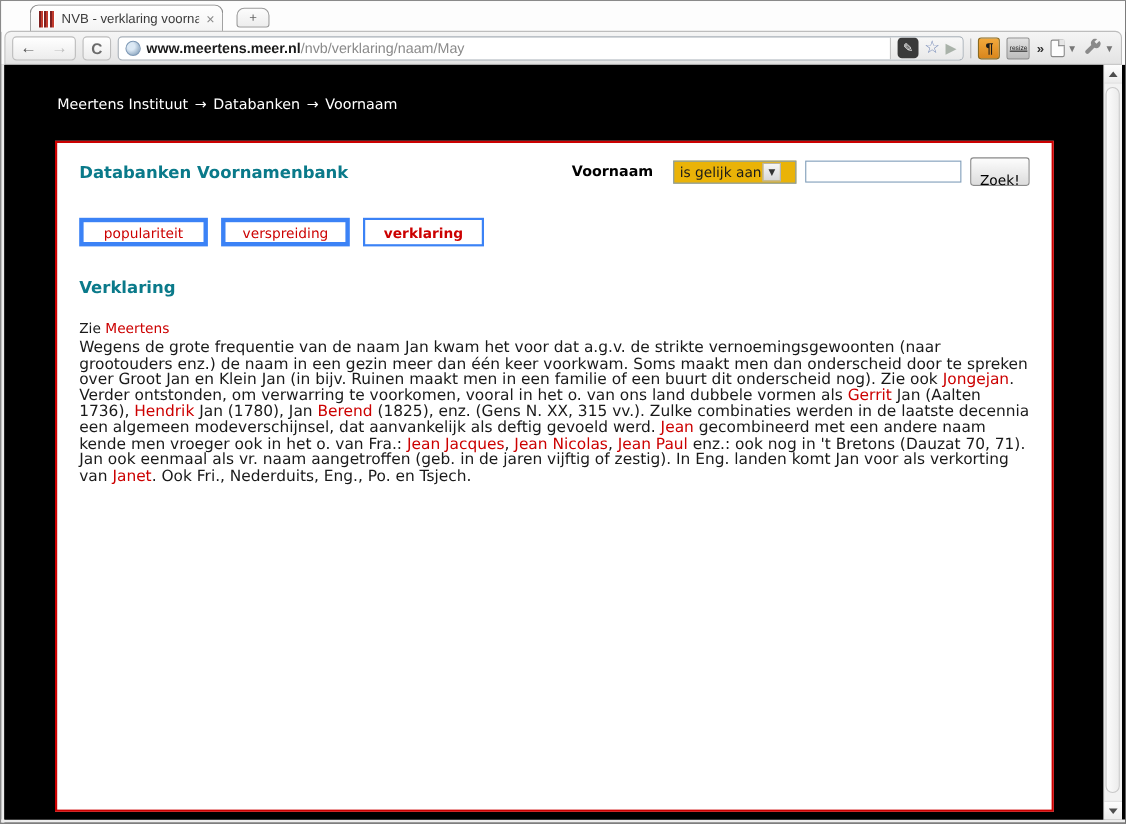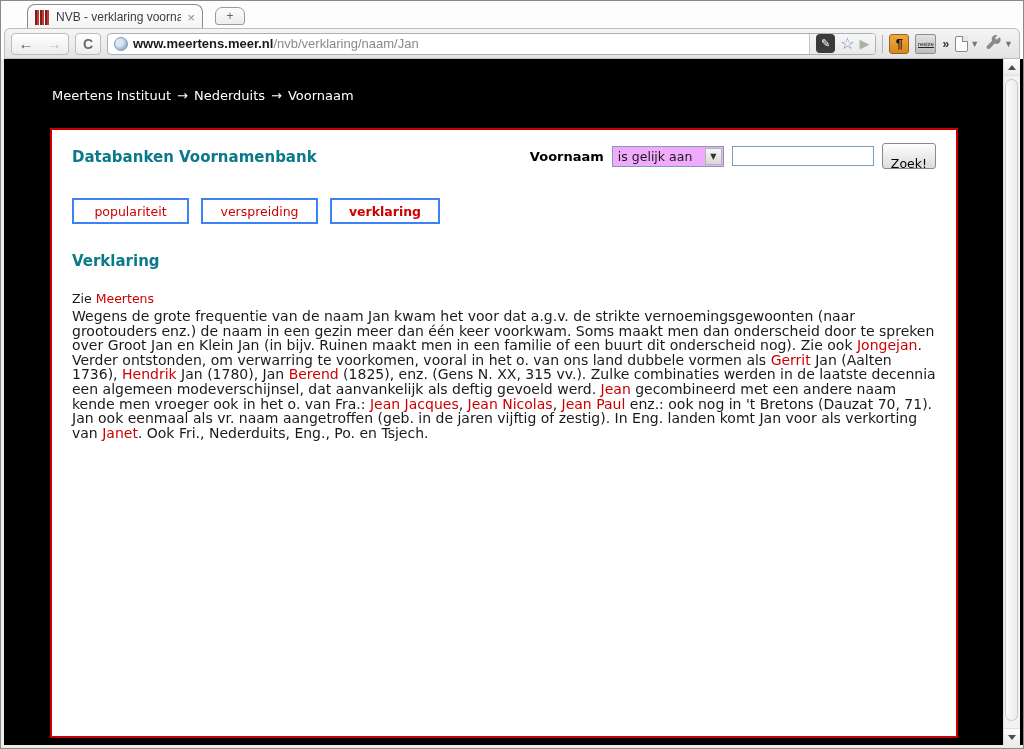--- a/index.html
+++ b/index.html
@@ -122,39 +122,39 @@
     position:absolute; left:46px; top:69px; width:908px; height:610px;
     background:#fff; border:2px solid #cc0000; padding:13px 20px;
     color:#1a1a1a;
   }
   .header-row { display:flex; justify-content:space-between; align-items:flex-start; }
   .site-title { color:#0a7a8a; font-weight:bold; font-size:15px; padding-top:5px; }
   .search-form { display:flex; align-items:center; gap:8px; font-size:13px; }
   .search-label { font-weight:bold; color:#000;margin-left:32px; }
   .fakeselect {
     display:flex; align-items:center; height:21px; border:1px solid #7f9db9;
-    background:#f0abfc; font-size:12.5px; padding-left:5px; width:112px; justify-content:space-between;
+    background:#eab308; font-size:12.5px; padding-left:5px; width:112px; justify-content:flex-start;margin-left:10px;
   }
   .fakeselect .sel-arrow {
     width:17px; height:17px; margin:1px; background:linear-gradient(#f6f6f6,#d8d8d8);
     border:1px solid #b5b5b5; display:grid; place-items:center; font-size:8px; color:#333;
   }
   .search-input { width:142px; height:20px; border:1px solid #7f9db9; font-size:12.5px; padding:0 3px; font-family:"DejaVu Sans",sans-serif; }
   .search-btn {
     height:22px; padding:12px 8px; font-size:12.5px; color:#000;
     background:linear-gradient(#fdfdfd,#dcdcdc); border:1px solid #8a8a8a; border-radius:3px;
     font-family:"DejaVu Sans",sans-serif;
   }
   .name-row { display:flex; align-items:baseline; margin-top:37px; }
   .name-heading { color:#cc0000; font-weight:bold; font-size:16.5px; width:196px; }
   .see-also { font-size:12.5px; color:#0a7a8a; }
   .rlink { color:#cc0000; cursor:pointer; }
   .tabs-row { display:flex; gap:12px; margin-top:29px; }
   .pill {
-    width:117px; height:26px; background:#fff; border:2px solid #3b82f6;
+    width:117px; height:26px; background:#fff; border:4px solid #3b82f6;
     color:#cc0000; font-size:12.5px; display:grid; place-items:center;
     font-family:"DejaVu Sans",sans-serif;
   }
   .pill.active { border-width:2px; font-weight:bold; width:110px; }
   .section-title { color:#0a7a8a; font-weight:bold; font-size:15px; margin-top:28px; }
   .zie-line { font-size:12.5px; margin-top:21px; }
   .body-text { font-size:14px; line-height:14.6px; margin-top:3px; width:866px; }
 </style>
 </head>
 <body>
@@ -169,21 +169,21 @@
     <div class="newtab">+</div>
   </div>
   <div id="toolbar">
     <div class="navgroup">
       <div class="navbtn enabled">←</div>
       <div class="navbtn disabled">→</div>
     </div>
     <div class="reloadbtn">C</div>
     <div id="omnibox">
       <span class="globe"></span>
-      <span class="url"><span class="host">www.meertens.meer.nl</span><span class="path">/nvb/verklaring/naam/Jan</span></span>
+      <span class="url"><span class="host">www.meertens.meer.nl</span><span class="path">/nvb/verklaring/naam/May</span></span>
       <span class="omni-right">
         <span class="penbtn">✎</span>
         <span class="staricon">☆</span>
         <span class="playicon">▶</span>
       </span>
     </div>
     <span class="vsep"></span>
     <span class="ext-pilcrow">¶</span>
     <span class="ext-resize">resize</span>
     <span class="overflow">»</span>
@@ -207,21 +207,21 @@
       <span class="tri-up"></span>
     </div>
   <div class="sb-thumb"></div>
   <div class="sb-btn down">
       <span class="tri-down"></span>
     </div>
 </div>
 
 <div id="page">
   <div id="breadcrumb">
-    <span>Meertens Instituut</span><span class="sep">→</span><span>Nederduits</span><span class="sep">→</span><span>Voornaam</span>
+    <span>Meertens Instituut</span><span class="sep">→</span><span>Databanken</span><span class="sep">→</span><span>Voornaam</span>
   </div>
 
   <div id="contentbox">
     <div class="header-row">
       <div class="site-title">Databanken Voornamenbank</div>
       <div class="search-form">
         <span class="search-label">Voornaam</span>
         <span class="fakeselect">
           <span>is gelijk aan</span>
           <span class="sel-arrow">▼</span>

